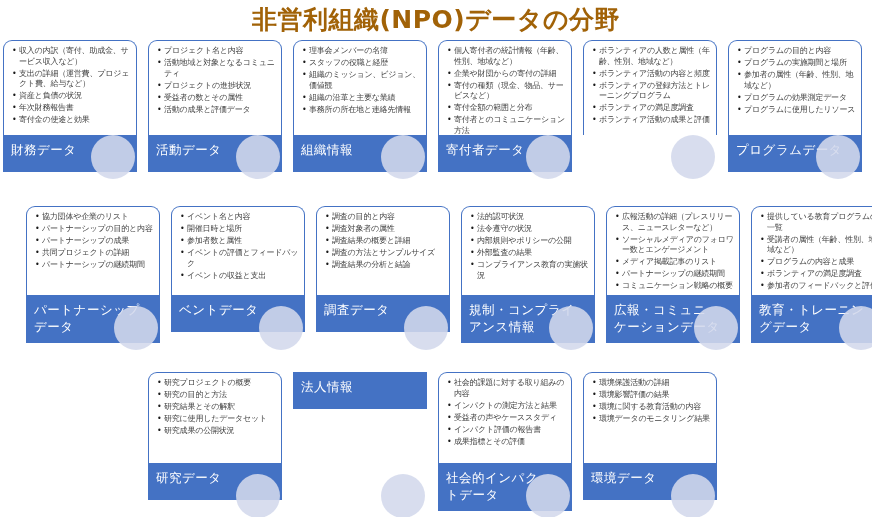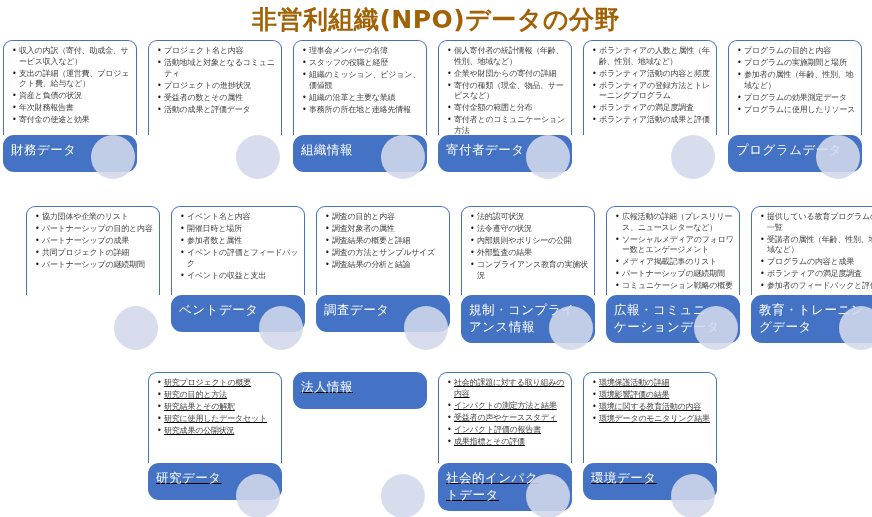--- a/index.html
+++ b/index.html
@@ -14,21 +14,21 @@
   body{font-family:"DejaVu Sans","Liberation Sans",sans-serif;}
   .page{position:relative;width:872px;height:517px;background:#fff;overflow:hidden;}
   .title{
     position:absolute;top:3px;left:0;width:100%;
     text-align:center;font-size:25px;font-weight:bold;color:#a16207;
     letter-spacing:0.5px;
   }
   .row{position:absolute;display:flex;gap:11px;left:3px;}
   .row1{top:40px;}
   .row2{top:206px;padding-left:23px;}
-  .row3{top:372px;left:148px;text-decoration:underline;}
+  .row3{top:372px;left:148px;}
   .card{position:relative;width:134px;display:flex;flex-direction:column;}
   .content{
     background:#fff;
     border:1.4px solid var(--border);
     border-bottom:none;
     border-radius:9px 9px 0 0;
     padding:5px 5px 0 7px;
     overflow:hidden;
   }
   .row1 .content{height:95px;}
@@ -49,21 +49,20 @@
   }
   .band{
     position:relative;
     background:var(--band);
     color:var(--band-ink);
     font-size:12.5px;line-height:17px;
     padding:6px 8px 8px 8px;
     min-height:37px;
     white-space:pre-line;
     letter-spacing:0.5px;
-    border-radius:11px;
   }
   .circle{
     position:absolute;right:2px;bottom:-7px;
     width:44px;height:44px;border-radius:50%;
     background:var(--circle);
     z-index:2;
   }
 </style>
 </head>
 <body>
@@ -88,20 +87,21 @@
         <div class="card">
           <div class="content">
             <ul class="bullets">
               <li>プロジェクト名と内容</li>
               <li>活動地域と対象となるコミュニティ</li>
               <li>プロジェクトの進捗状況</li>
               <li>受益者の数とその属性</li>
               <li>活動の成果と評価データ</li>
             </ul>
           </div>
+          <div class="band">活動データ</div>
           <div class="circle"></div>
         </div>
         <div class="card">
           <div class="content">
             <ul class="bullets">
               <li>理事会メンバーの名簿</li>
               <li>スタッフの役職と経歴</li>
               <li>組織のミッション、ビジョン、価値観</li>
               <li>組織の沿革と主要な業績</li>
               <li>事務所の所在地と連絡先情報</li>
@@ -153,20 +153,22 @@
         <div class="card">
           <div class="content">
             <ul class="bullets">
               <li>協力団体や企業のリスト</li>
               <li>パートナーシップの目的と内容</li>
               <li>パートナーシップの成果</li>
               <li>共同プロジェクトの詳細</li>
               <li>パートナーシップの継続期間</li>
             </ul>
           </div>
+          <div class="band">パートナーシップ
+データ</div>
           <div class="circle"></div>
         </div>
         <div class="card">
           <div class="content">
             <ul class="bullets">
               <li>イベント名と内容</li>
               <li>開催日時と場所</li>
               <li>参加者数と属性</li>
               <li>イベントの評価とフィードバック</li>
               <li>イベントの収益と支出</li>

